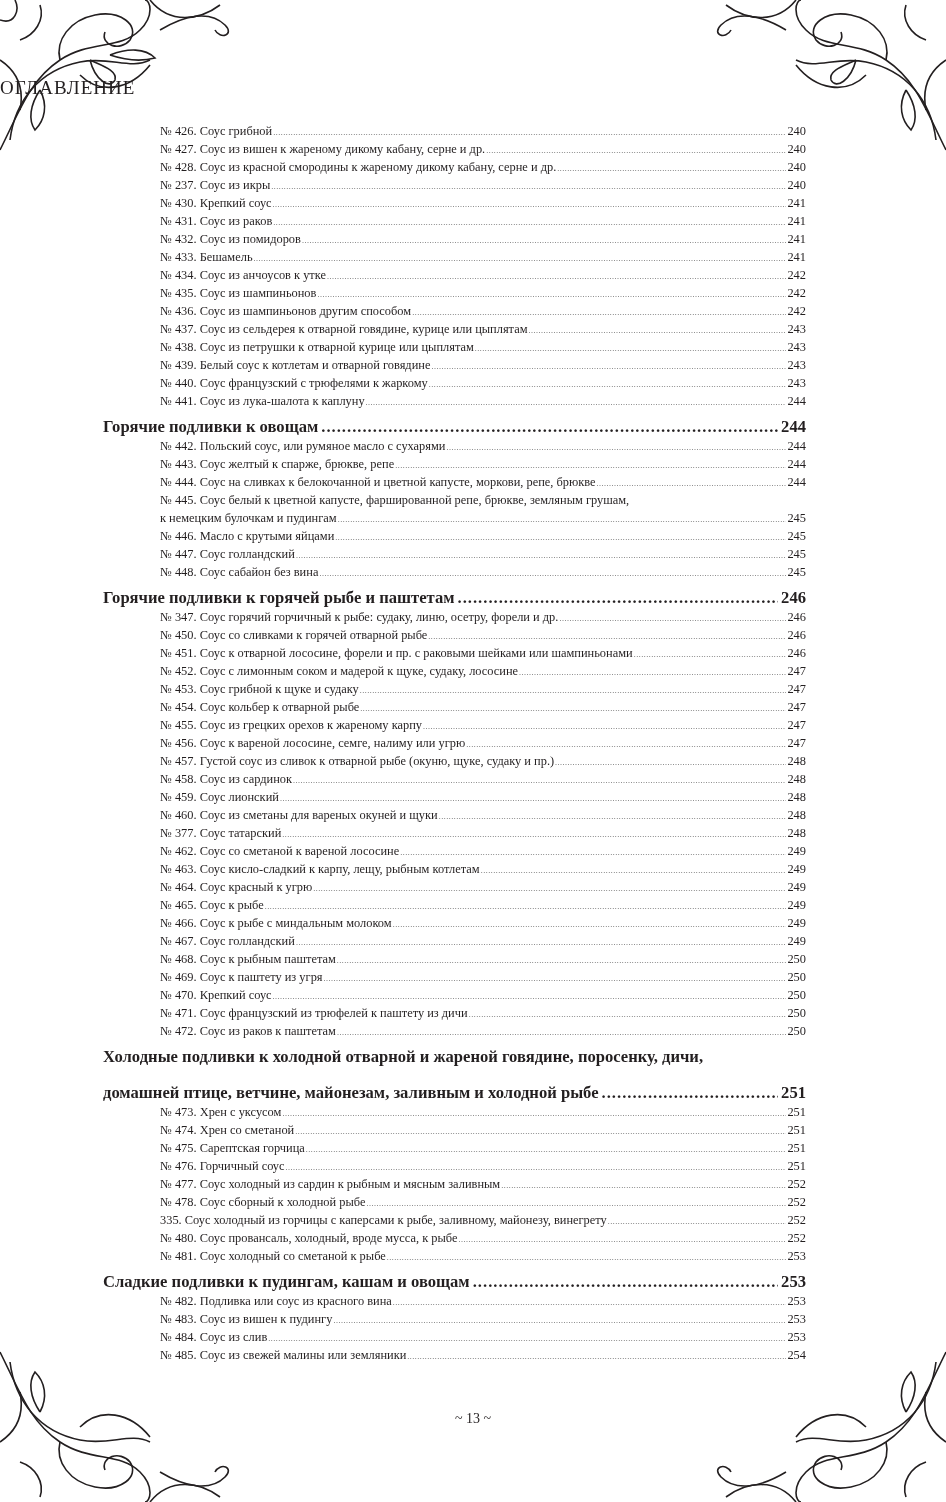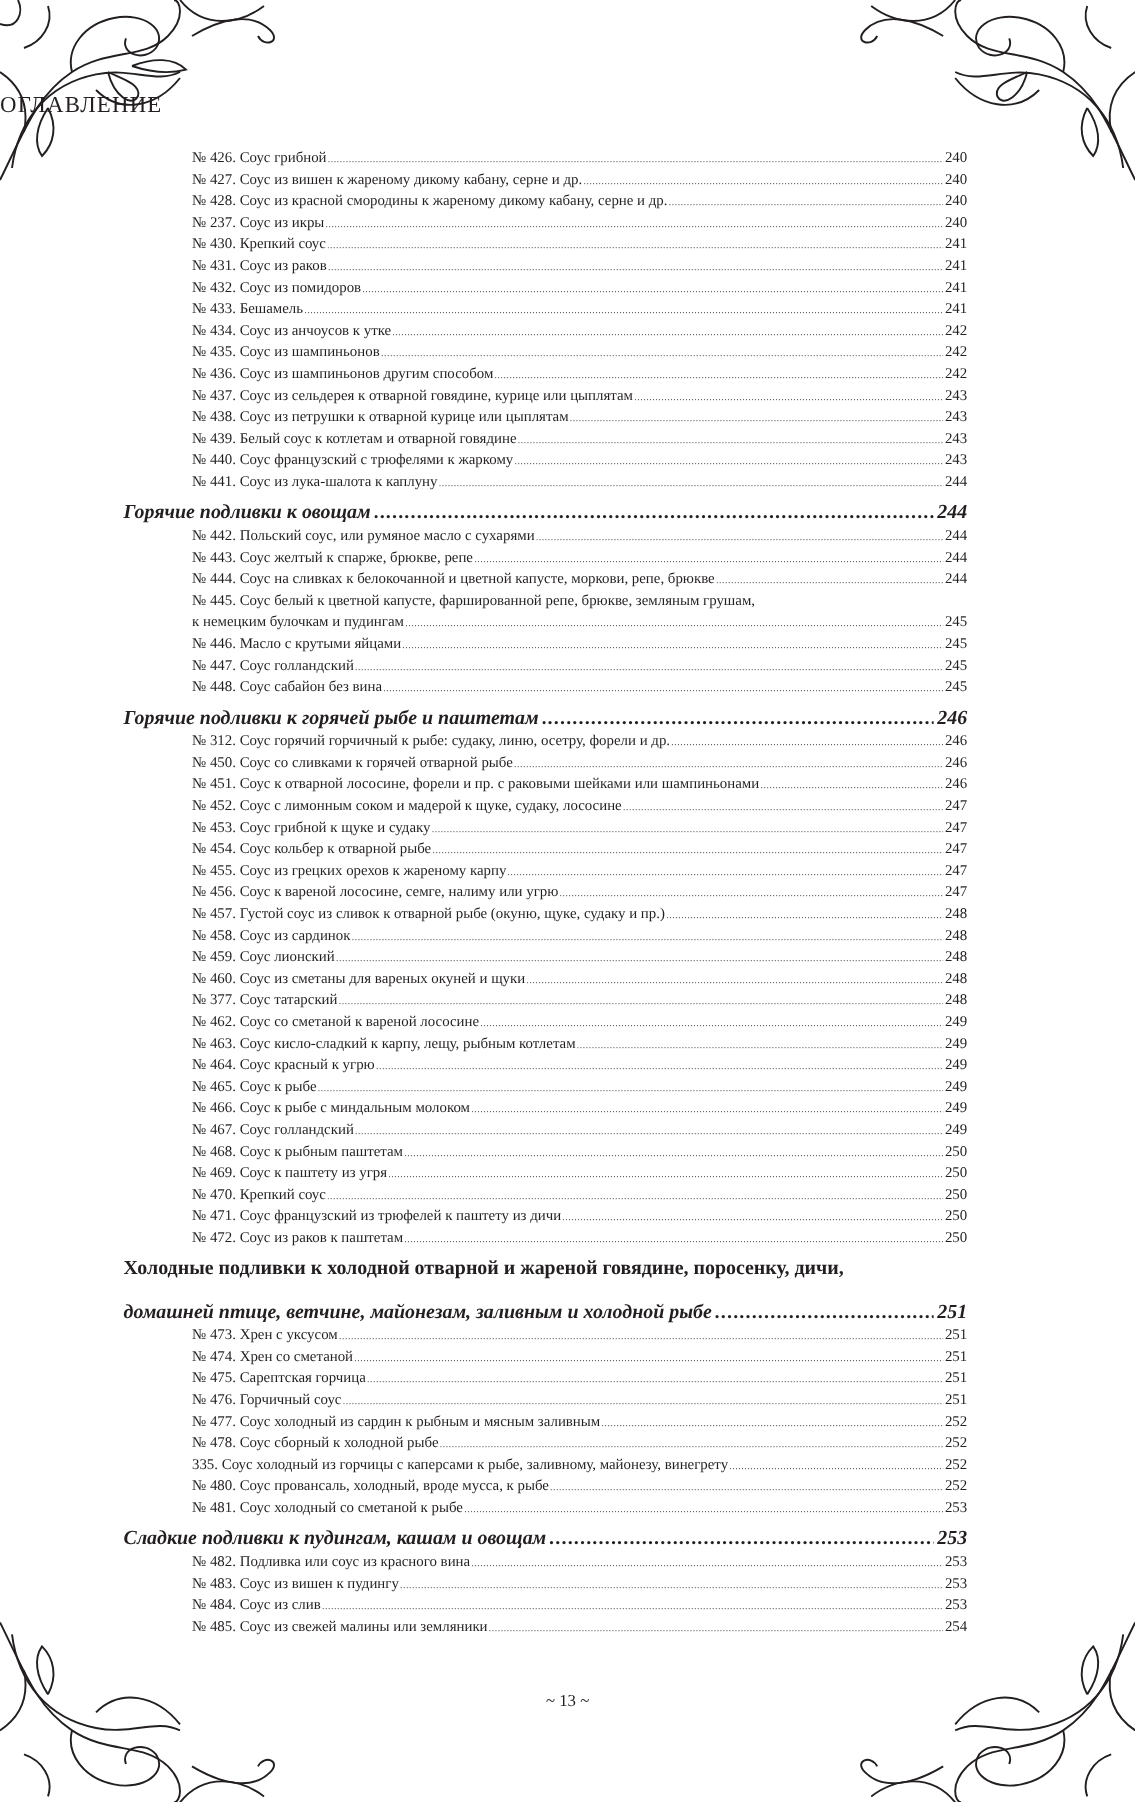--- a/index.html
+++ b/index.html
@@ -16,21 +16,21 @@
   .toc { position: absolute; top: 122px; left: 103px; width: 703px; }
   .row { display: flex; align-items: baseline; font-size: 12.4px; line-height: 18px; height: 18px;
          padding-left: 57px; white-space: nowrap; }
   .row .lbl { flex: 0 0 auto; }
   .row .dots { flex: 1 1 auto; overflow: hidden; margin: 0 1px; letter-spacing: 0.5px;
                font-size: 8px; color: #444; }
   .row .dots::before { content: "........................................................................................................................................................................................................................................................................................................"; }
   .row .pg { flex: 0 0 auto; }
   .row.nodots .dots::before { content: ""; }
   .head { display: flex; align-items: baseline; font-weight: bold; font-size: 16.6px;
-          line-height: 20px; white-space: nowrap; margin-top: 7px; font-style: italic; }
+          line-height: 20px; white-space: nowrap; margin-top: 7px; }
   .head .lbl { flex: 0 0 auto; }
   .head .dots { flex: 1 1 auto; overflow: hidden; margin: 0 3px; letter-spacing: 1px; }
   .head .dots::before { content: "..................................................................................................................................................................................................................."; }
   .head .pg { flex: 0 0 auto; }
   .head2 { font-weight: bold; font-size: 16.6px; line-height: 20px; white-space: nowrap; margin-top: 7px; }
   .footer { position: absolute; top: 1411px; left: 0; width: 946px; text-align: center; font-size: 14px; }
 </style>
 </head>
 <body>
 
@@ -218,21 +218,21 @@
       <span class="lbl">№ 448. Соус сабайон без вина</span>
       <span class="dots"></span>
       <span class="pg">245</span>
     </div>
     <div class="head">
       <span class="lbl">Горячие подливки к горячей рыбе и паштетам</span>
       <span class="dots"></span>
       <span class="pg">246</span>
     </div>
     <div class="row">
-      <span class="lbl">№ 312. Соус горячий горчичный к рыбе: судаку, линю, осетру, форели и др.</span>
+      <span class="lbl">№ 347. Соус горячий горчичный к рыбе: судаку, линю, осетру, форели и др.</span>
       <span class="dots"></span>
       <span class="pg">246</span>
     </div>
     <div class="row">
       <span class="lbl">№ 450. Соус со сливками к горячей отварной рыбе</span>
       <span class="dots"></span>
       <span class="pg">246</span>
     </div>
     <div class="row">
       <span class="lbl">№ 451. Соус к отварной лососине, форели и пр. с раковыми шейками или шампиньонами</span>

